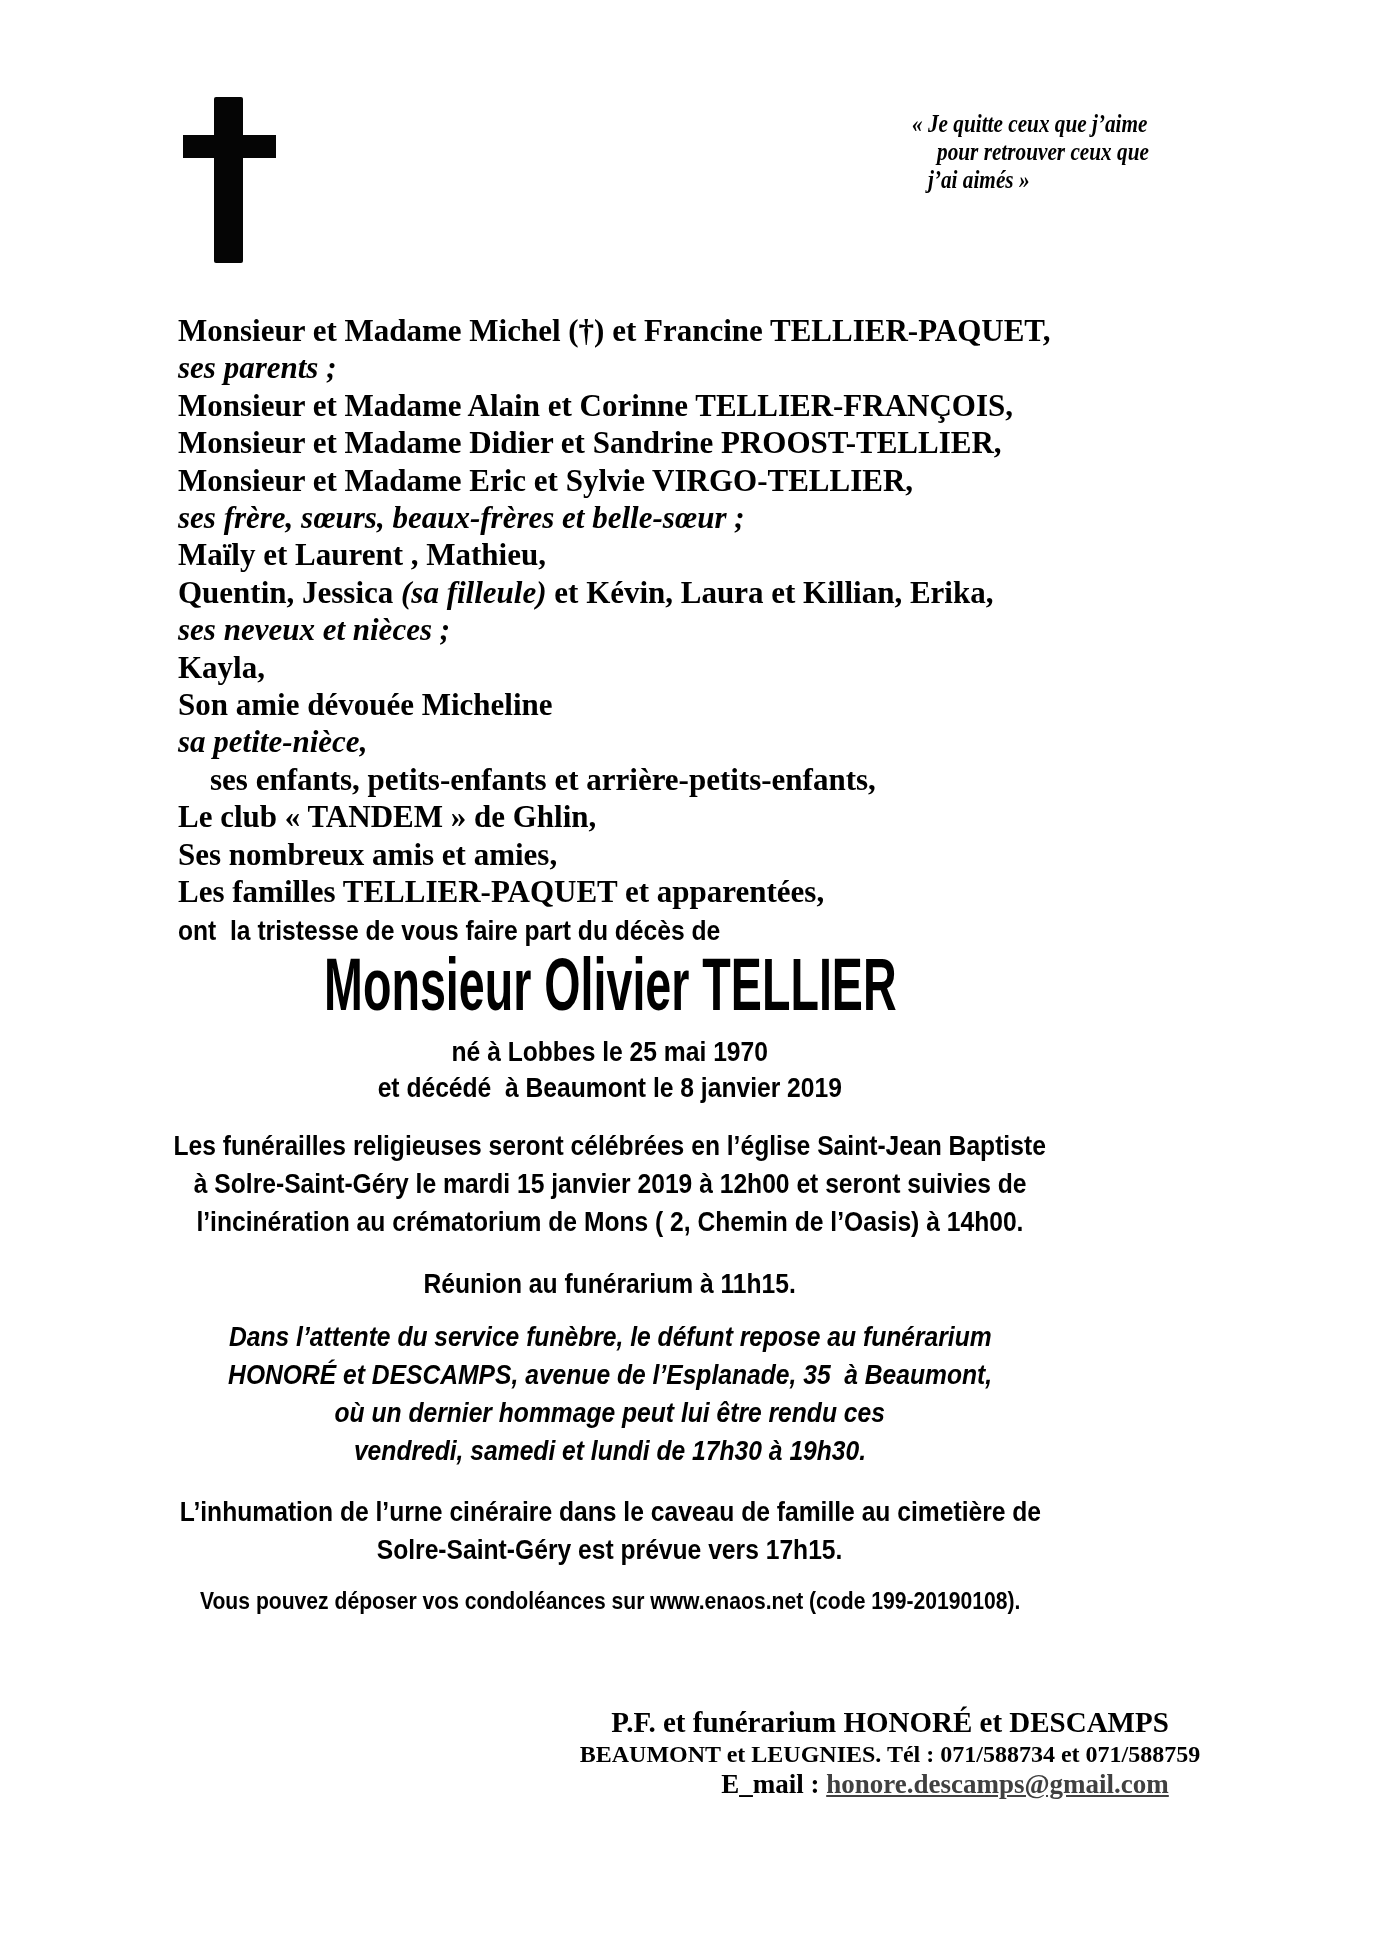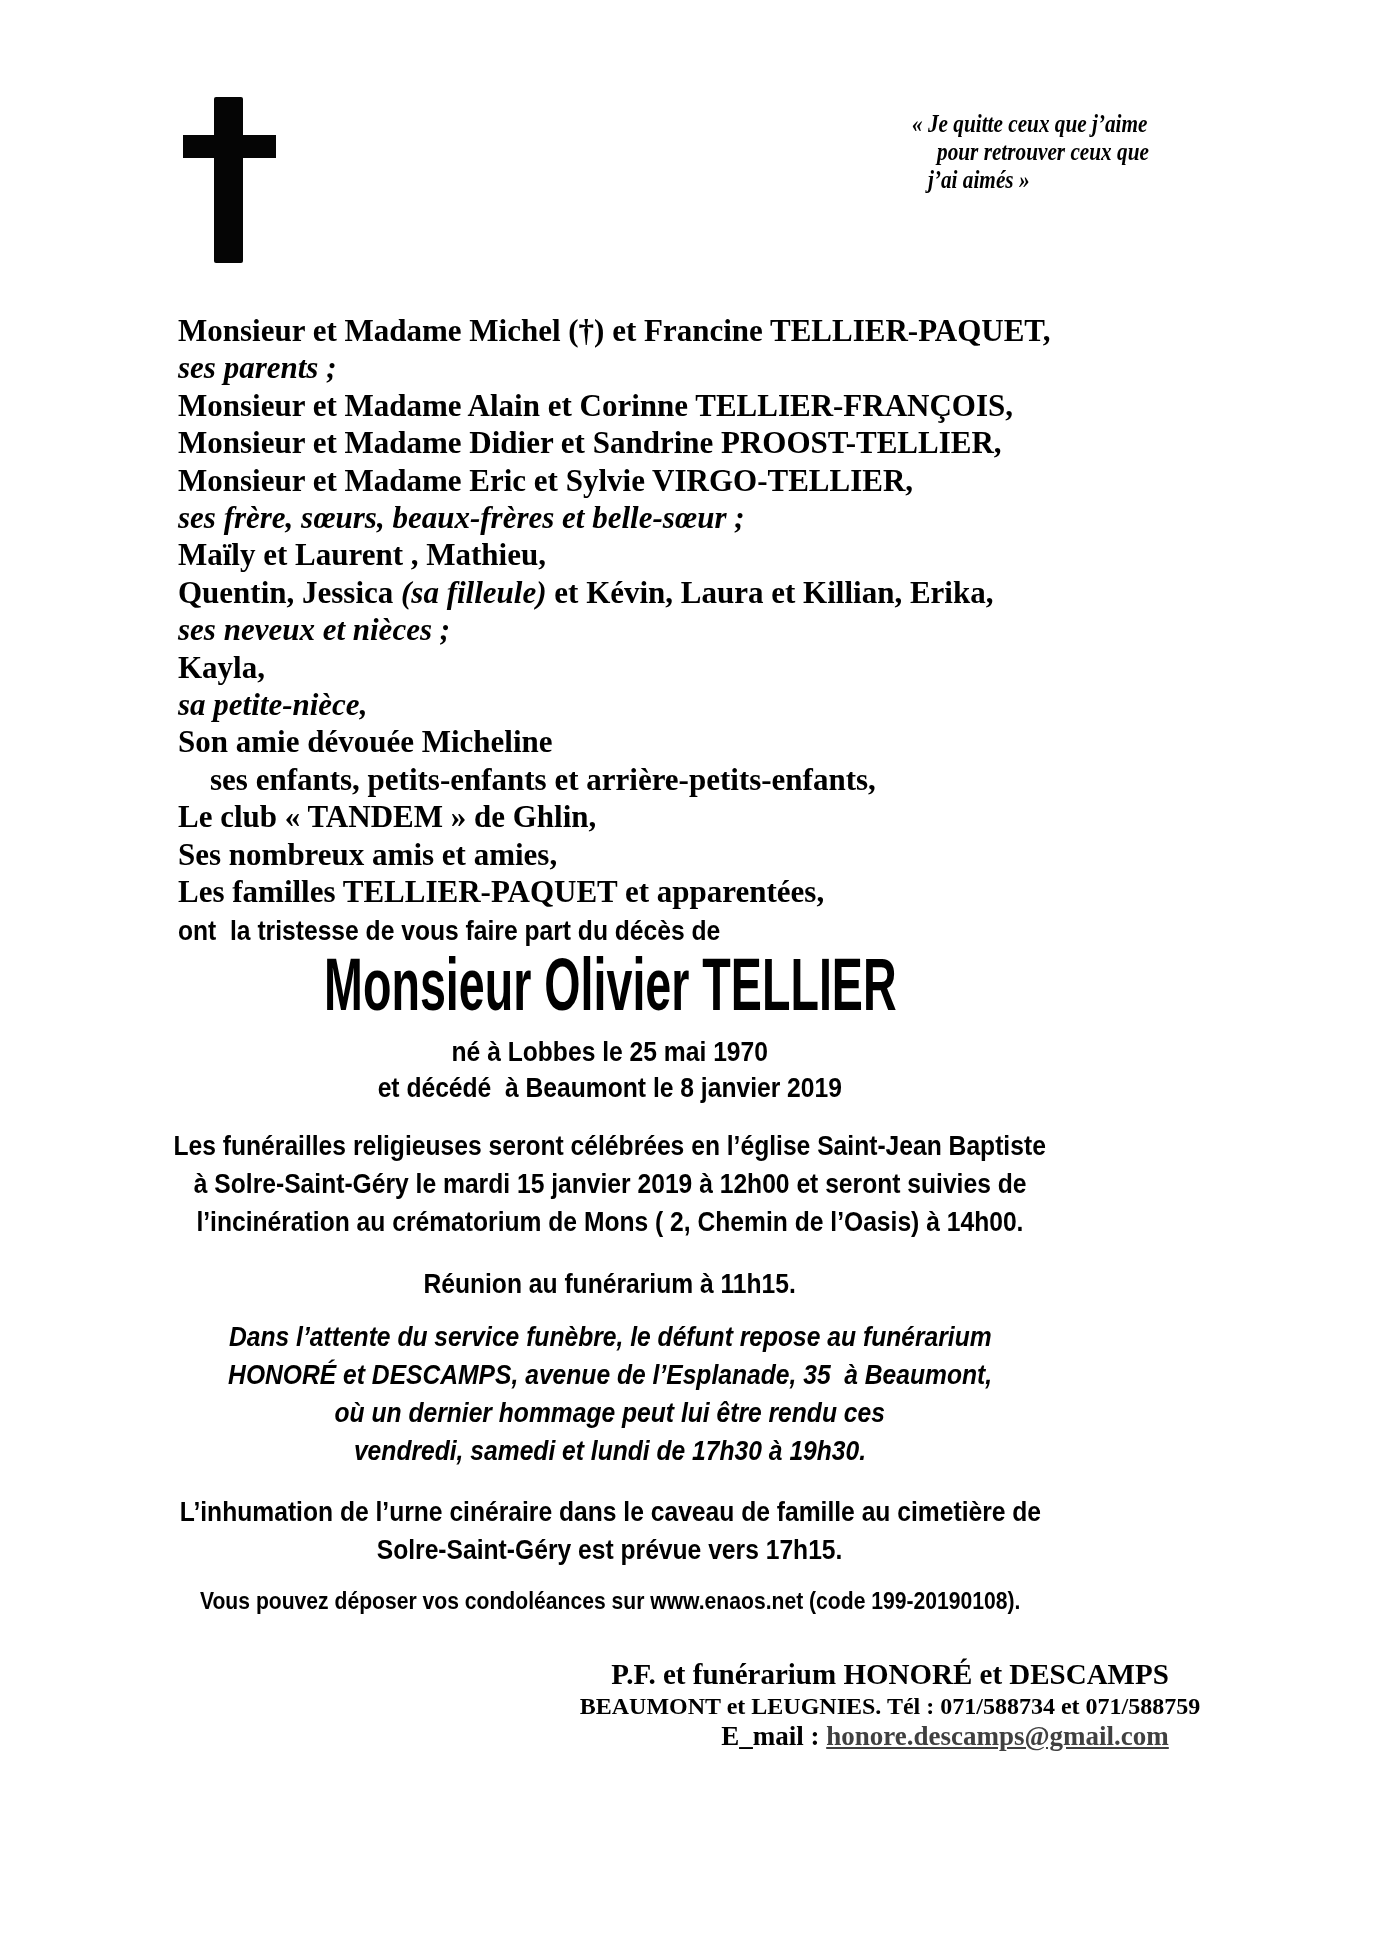--- a/index.html
+++ b/index.html
@@ -57,21 +57,21 @@
   .meeting{top:1265px;font-size:28px;line-height:38px;}
   .repose{top:1318px;font-size:28px;line-height:38px;font-style:italic;}
   .inhumation{top:1493px;font-size:28px;line-height:38px;}
   .condolences{top:1582px;font-size:24px;line-height:38px;}
 
   
   .fhome{
     position:absolute;left:540px;top:1658px;width:700px;text-align:center;
     font-family:"Liberation Serif", serif;font-weight:bold;
   }
-  .fhome .fh-name{font-size:29px;line-height:33px;}
+  .fhome .fh-name{font-size:29px;line-height:33px;margin-top:48px;}
   .fhome .fh-contact{font-size:24px;line-height:30px;}
   .fhome .fh-email{font-size:27px;line-height:31px;position:relative;left:55px;}
   .fhome a{color:#404040;text-decoration:underline;font-weight:bold;cursor:pointer;}
 </style>
 </head>
 <body>
 
 <div class="page">
 
   <div class="cross">
@@ -89,22 +89,22 @@
     <span class="line" data-bind="family.parents_line">Monsieur et Madame Michel (†) et Francine TELLIER-PAQUET,</span>
     <span class="line relation" data-bind="family.parents_relation">ses parents ;</span>
     <span class="line" data-bind="family.siblings_lines.0">Monsieur et Madame Alain et Corinne TELLIER-FRANÇOIS,</span>
     <span class="line" data-bind="family.siblings_lines.1">Monsieur et Madame Didier et Sandrine PROOST-TELLIER,</span>
     <span class="line" data-bind="family.siblings_lines.2">Monsieur et Madame Eric et Sylvie VIRGO-TELLIER,</span>
     <span class="line relation" data-bind="family.siblings_relation">ses frère, sœurs, beaux-frères et belle-sœur ;</span>
     <span class="line" data-bind="family.nephews_line1">Maïly et Laurent , Mathieu,</span>
     <span class="line"><span data-bind="family.nephews_line2_pre">Quentin, Jessica </span><span class="inline-italic" data-bind="family.nephews_line2_italic">(sa filleule)</span><span data-bind="family.nephews_line2_post"> et Kévin, Laura et Killian, Erika,</span></span>
     <span class="line relation" data-bind="family.nephews_relation">ses neveux et nièces ;</span>
     <span class="line" data-bind="family.grandniece_line">Kayla,</span>
+    <span class="line" data-bind="family.friend_line">Son amie dévouée Micheline</span>
     <span class="line relation" data-bind="family.grandniece_relation">sa petite-nièce,</span>
-    <span class="line" data-bind="family.friend_line">Son amie dévouée Micheline</span>
     <span class="line indent" data-bind="family.friend_family_line">ses enfants, petits-enfants et arrière-petits-enfants,</span>
     <span class="line" data-bind="family.club_line">Le club « TANDEM » de Ghlin,</span>
     <span class="line" data-bind="family.friends_line">Ses nombreux amis et amies,</span>
     <span class="line" data-bind="family.families_line">Les familles TELLIER-PAQUET et apparentées,</span>
     <span class="line intro"><span data-bind="family.intro_line">ont  la tristesse de vous faire part du décès de</span></span>
   </div>
 
   <div class="centerblock title-block">
     <span class="cline"><span data-bind="deceased.name">Monsieur Olivier TELLIER</span></span>
   </div>

